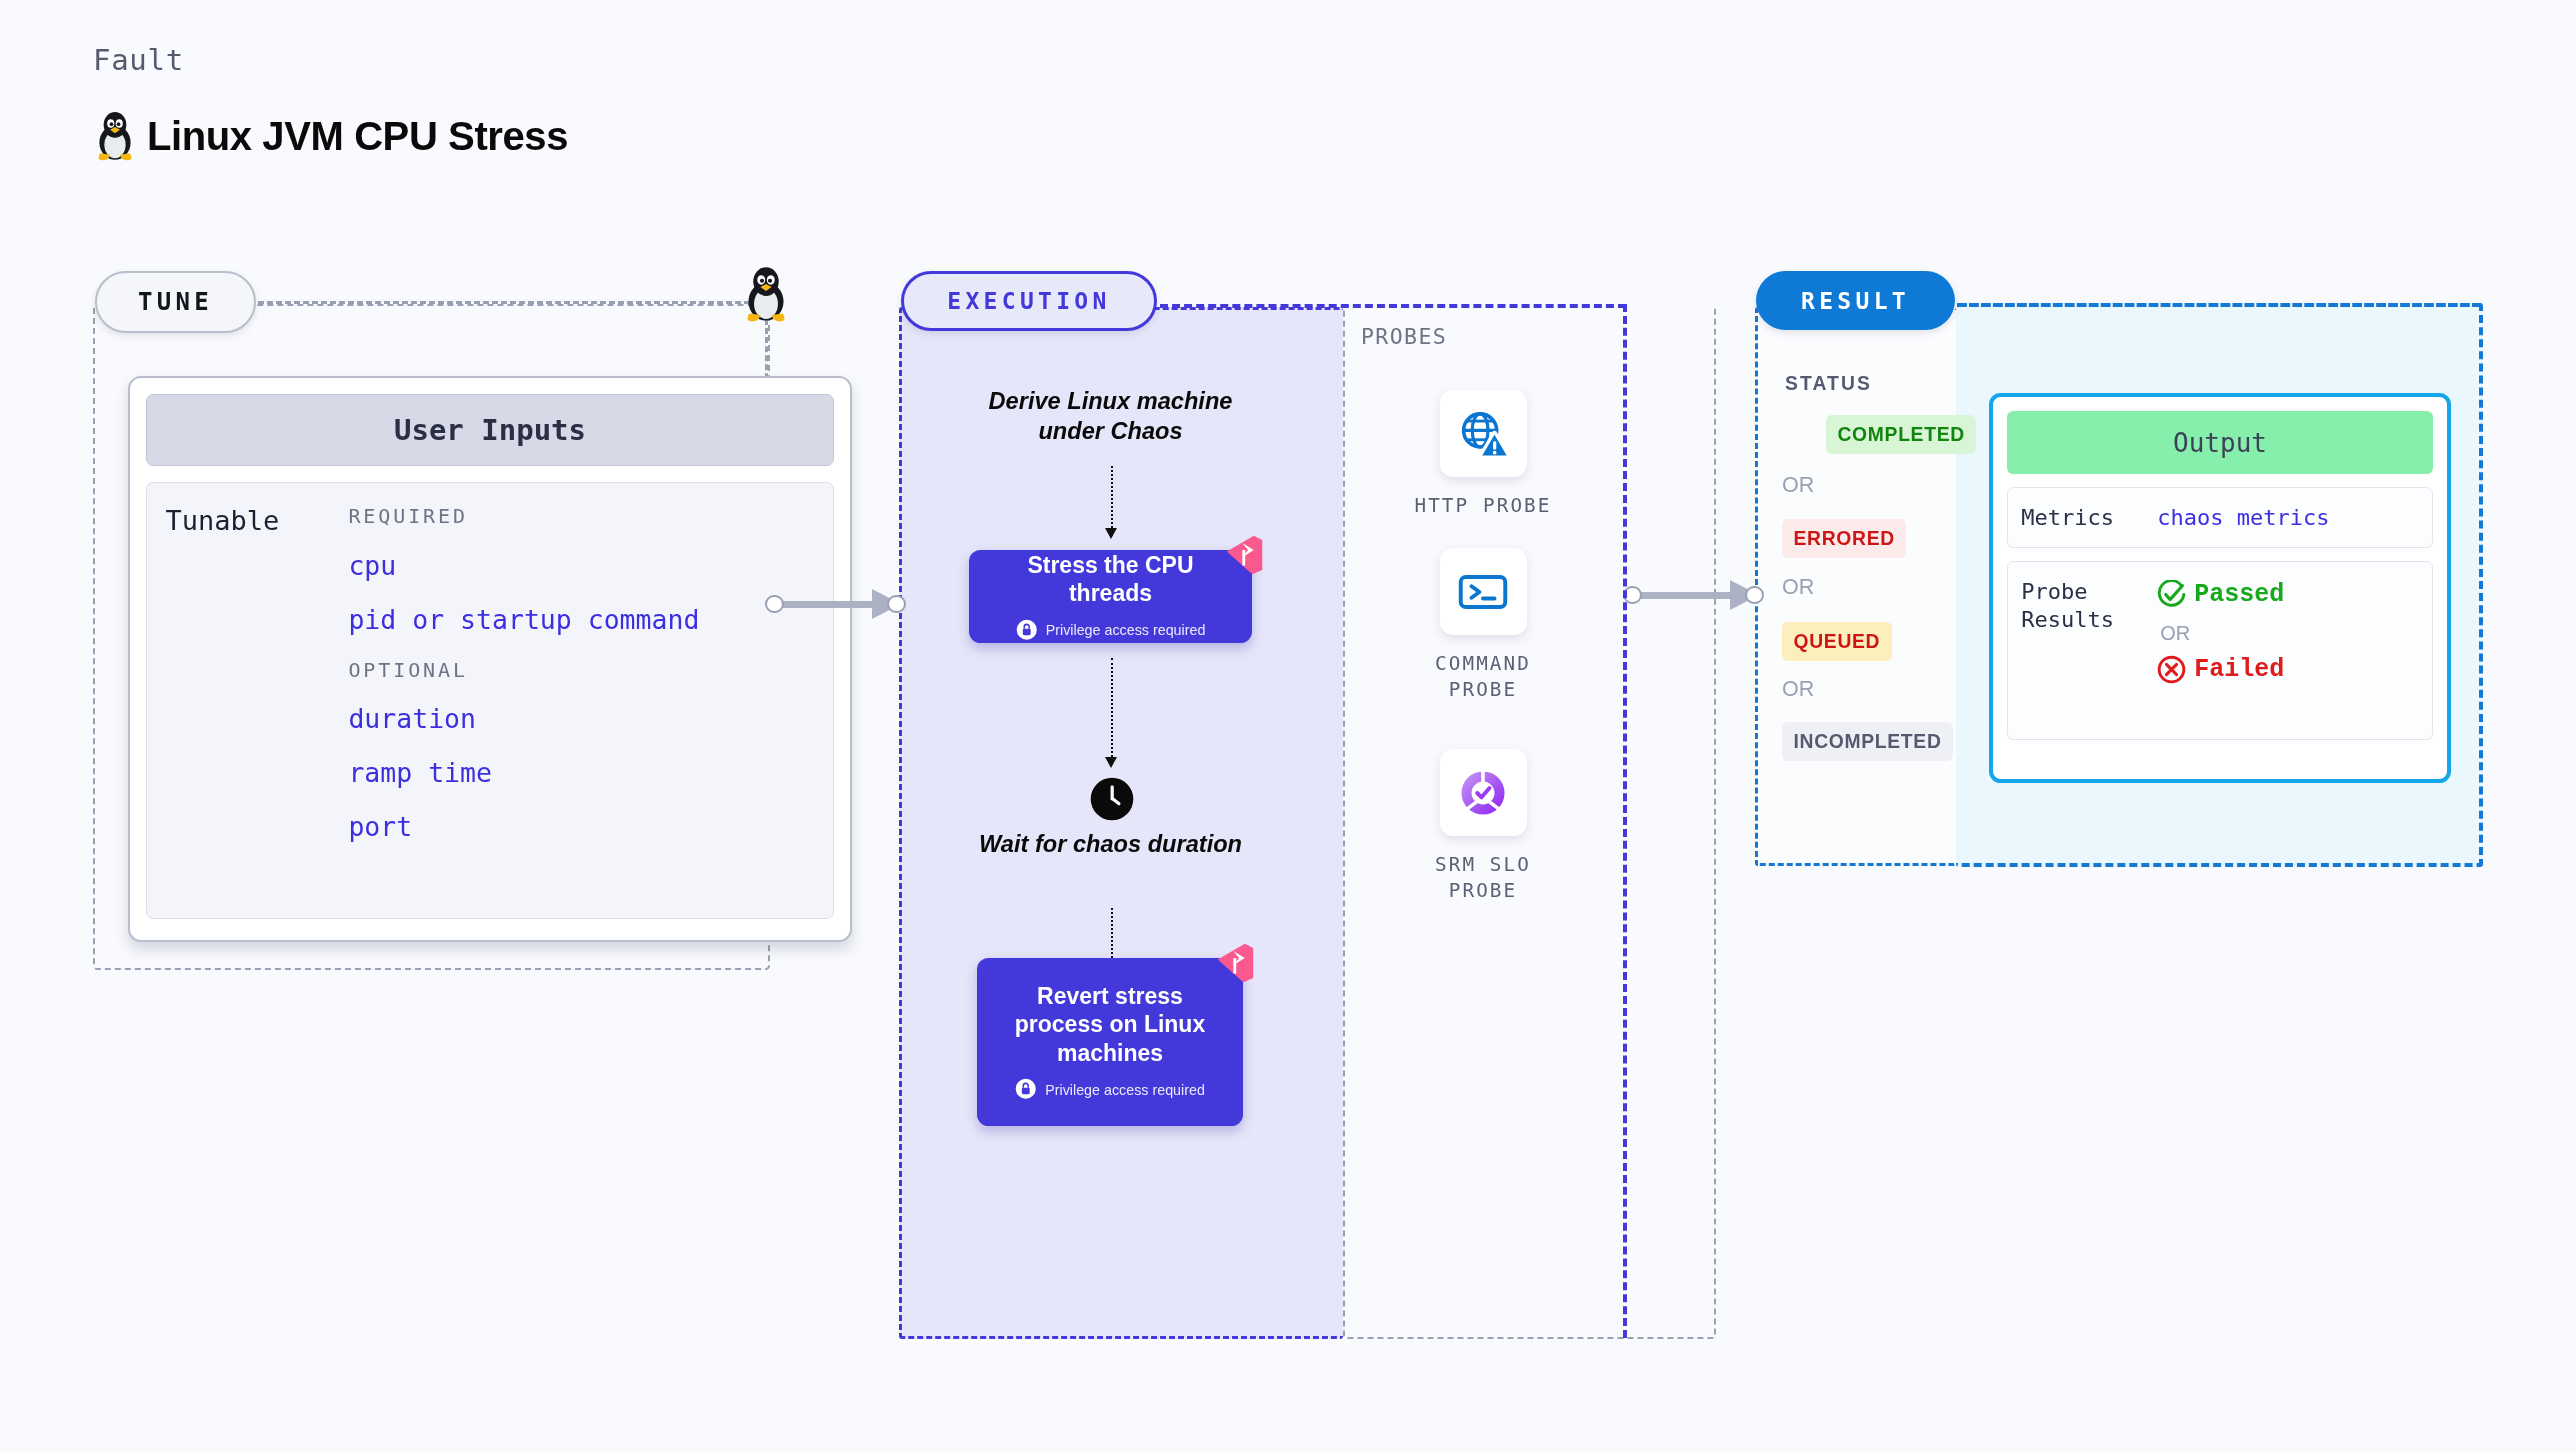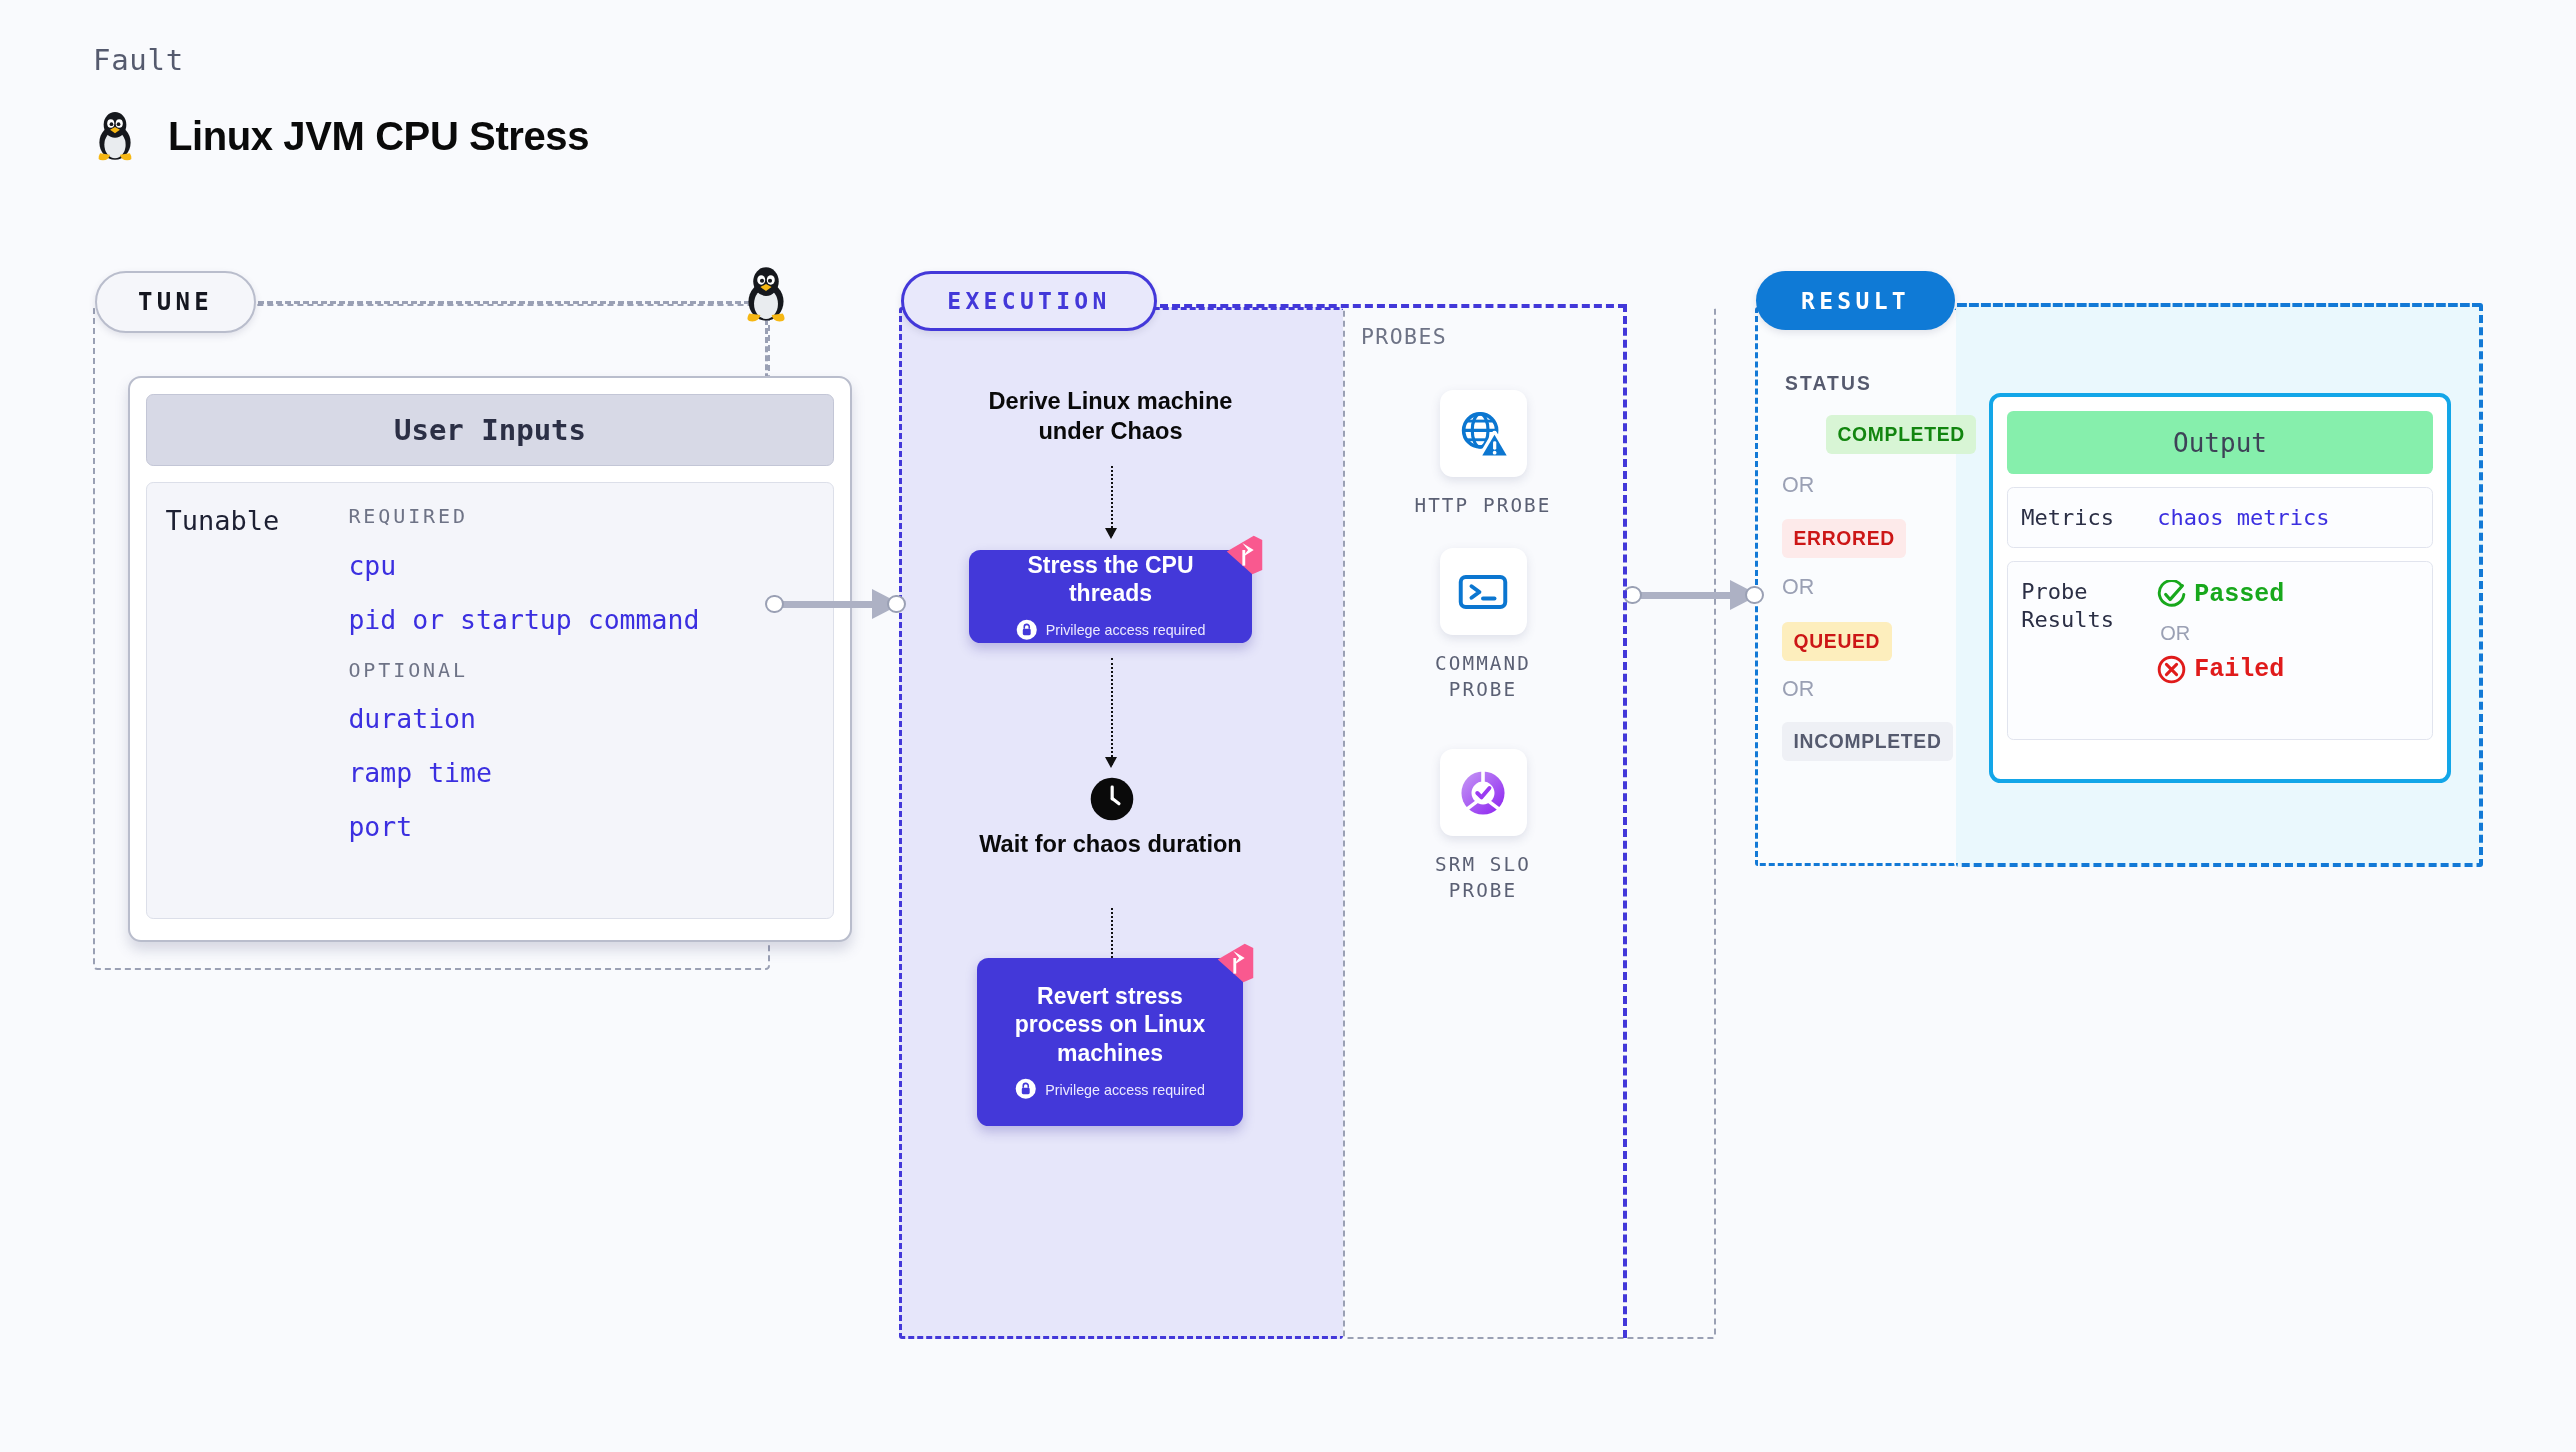--- a/index.html
+++ b/index.html
@@ -9,21 +9,21 @@
     font-family: "Liberation Sans", sans-serif;
     overflow: hidden;
   }
 
   
   #header { position: absolute; left: 93px; top: 43px; }
   #fault-label {
     font-family: "DejaVu Sans Mono", monospace;
     font-size: 29px; color: #555a6e; letter-spacing: 0.7px;
   }
-  #title-row { display: flex; align-items: center; gap: 31px; margin-top: 31.5px; }
+  #title-row { display: flex; align-items: center; gap: 10px; margin-top: 31.5px; }
   #fault-title { font-size: 40px; font-weight: 700; color: #0a0a0a; letter-spacing: -0.4px; }
 
   
   .pill {
     position: absolute; display: flex; align-items: center; justify-content: center;
     border-radius: 716px; font-family: "DejaVu Sans Mono", monospace;
     font-weight: 700; letter-spacing: 4.3px; z-index: 20;
     box-shadow: 0 2.9px 7.2px rgba(60,60,100,.13);
   }
 
@@ -102,21 +102,21 @@
     position: absolute; left: 1160px; top: 304px; width: 466px; height: 0;
     border-top: 4.3px dashed #4338d9; z-index: 12;
   }
   #exec-dash-right {
     position: absolute; left: 1623px; top: 304px; width: 0; height: 1034px;
     border-left: 4.3px dashed #4338d9; z-index: 12;
   }
 
   .exec-text {
     position: absolute; width: 315px; text-align: center;
-    font-size: 23.6px; font-weight: 700; color: #0a0a0a; line-height: 1.26;
+    font-size: 23.6px; font-weight: 700; color: #0a0a0a; line-height: 1.26; font-style: italic;
   }
   .arrow-v {
     position: absolute; width: 0; border-left: 2.9px dotted #101010;
   }
   .arrow-v::after {
     content: ""; position: absolute; left: -7.9px; bottom: -2.9px;
     border-left: 6.4px solid transparent; border-right: 6.4px solid transparent;
     border-top: 11.5px solid #101010;
   }
   .purple-card {

